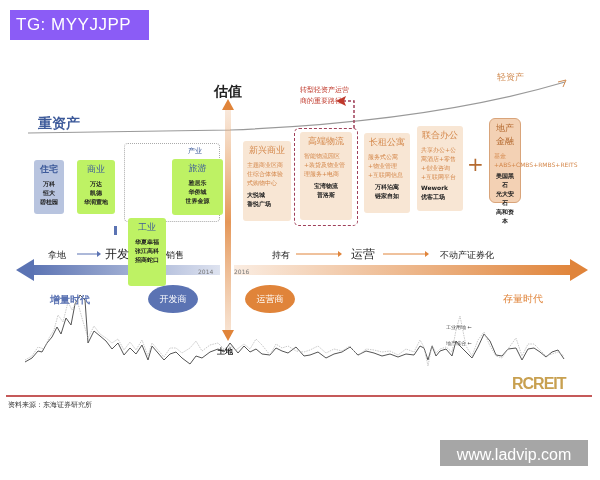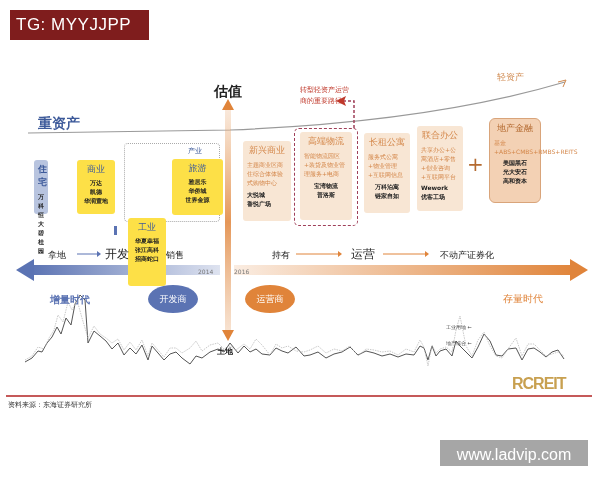--- a/index.html
+++ b/index.html
@@ -1,31 +1,31 @@
 <!DOCTYPE html>
 <html><head>
 <meta charset="utf-8">
 <style>
   * { box-sizing: border-box; margin: 0; padding: 0; }
   body { width: 600px; height: 480px; background: #ffffff; position: relative; overflow: hidden; font-family: "DejaVu Sans", sans-serif; }
   .abs { position: absolute; }
-  .wm-top { left: 10px; top: 10px; width: 139px; height: 30px; background: #7f1d1d; color: #fff; font-family: "Liberation Sans", sans-serif; font-size: 17px; line-height: 30px; padding-left: 6px; letter-spacing: 0.5px; }
+  .wm-top { left: 10px; top: 10px; width: 139px; height: 30px; background: #8b5cf6; color: #fff; font-family: "Liberation Sans", sans-serif; font-size: 17px; line-height: 30px; padding-left: 6px; letter-spacing: 0.5px; }
   .wm-bottom { left: 440px; top: 440px; width: 148px; height: 26px; background: #a6a6a6; color: #fff; font-family: "Liberation Sans", sans-serif; font-size: 16px; line-height: 30px; text-align: center; }
   .heavy { left: 38px; top: 115px; font-size: 14px; color: #3d5a9a; font-weight: bold; }
   .light { left: 497px; top: 71px; font-size: 9px; color: #d08a50; }
   .redtxt { left: 300px; top: 85px; font-size: 7px; color: #c0392b; line-height: 11px; }
   .valuation { left: 214px; top: 83px; font-size: 14px; color: #222; font-weight: bold; }
   .land { left: 217px; top: 346px; font-size: 8px; color: #222; font-weight: bold; }
   .box { position: absolute; border-radius: 3px; padding: 3px 4px; }
   .box .t { font-size: 9px; text-align: center; margin-bottom: 3px; }
   .box .d { font-size: 6px; line-height: 9px; font-weight: bold; color: #222; text-align: center; }
   .box .s { font-size: 6px; line-height: 9px; color: #d4874a; text-align: left; }
   .blue1 { background: #b8c4df; }
   .blue1 .t { color: #3d5a9a; font-weight: bold; }
-  .blue2 { background: #fde047; font-family: Liberation Serif, serif; }
+  .blue2 { background: #bef264; }
   .blue2 .t { color: #3d5a9a; }
   .orange { background: #f8e6d4; }
   .orange .t { color: #d4874a; }
   .orange2 { background: #f3d1b4; border: 1px solid #d9a47a; border-radius: 6px; }
   .orange2 .t { color: #b46a30; }
   .ind-dash { left: 124px; top: 143px; width: 96px; height: 79px; border: 1.5px dotted #aaa; border-radius: 4px; }
   .ind-label { left: 188px; top: 146px; font-size: 7px; color: #3d5a9a; }
   .red-dash { left: 294px; top: 128px; width: 64px; height: 98px; border: 1.5px dashed #a0405a; border-radius: 5px; }
   .plus { left: 467px; top: 152px; font-size: 20px; color: #b46a30; }
   .flow { font-size: 9px; color: #222; }
@@ -96,21 +96,21 @@
 <div class="abs heavy">重资产</div>
 <div class="abs light">轻资产</div>
 <div class="abs redtxt">
   <div>转型轻资产运营</div>
   <div>商的重要路径</div>
 </div>
 
 <div class="abs ind-dash"></div>
 <div class="abs ind-label">产业</div>
 
-<div class="box blue1" style="left:34px;top:160px;width:14px;height:54px;">
+<div class="box blue1" style="left:34px;top:160px;width:30px;height:54px;">
   <div class="t">住宅</div>
   <div class="d">万科</div>
   <div class="d">恒大</div>
   <div class="d">碧桂园</div>
 </div>
 <div class="box blue2" style="left:77px;top:160px;width:38px;height:54px;">
   <div class="t">商业</div>
   <div class="d">万达</div>
   <div class="d">凯德</div>
   <div class="d">华润置地</div>
@@ -147,21 +147,21 @@
   <div class="d" style="margin-top:3px;">万科泊寓</div>
   <div class="d">链家自如</div>
 </div>
 <div class="box orange" style="left:417px;top:126px;width:46px;height:85px;">
   <div class="t">联合办公</div>
   <div class="s">共享办公+公寓酒店+零售+创业咨询+互联网平台</div>
   <div class="d" style="margin-top:2px;text-align:left">Wework</div>
   <div class="d" style="text-align:left">优客工场</div>
 </div>
 <div class="abs plus">+</div>
-<div class="box orange2" style="left:489px;top:118px;width:52px;height:85px;">
+<div class="box orange2" style="left:489px;top:118px;width:32px;height:85px;">
   <div class="t">地产金融</div>
   <div class="s">基金+ABS+CMBS+RMBS+REITS</div>
   <div class="d" style="margin-top:2px;">美国黑石</div>
   <div class="d">光大安石</div>
   <div class="d">高和资本</div>
 </div>
 
 <div class="abs flow" style="left:48px;top:249px;">拿地</div>
 <div class="abs flow big" style="left:105px;top:246px;">开发</div>
 <div class="abs flow" style="left:166px;top:249px;">销售</div>

